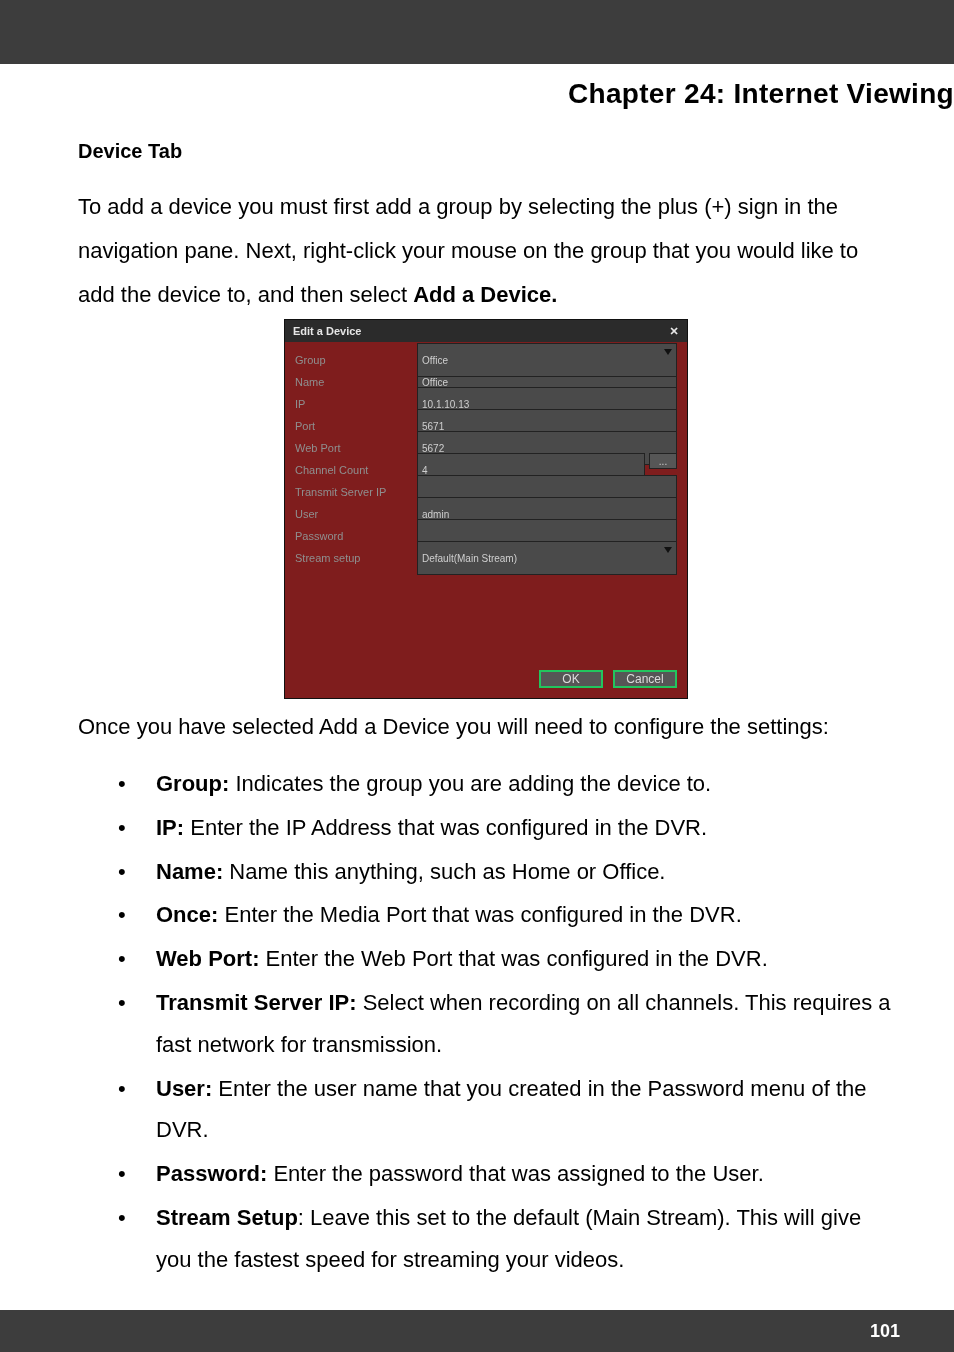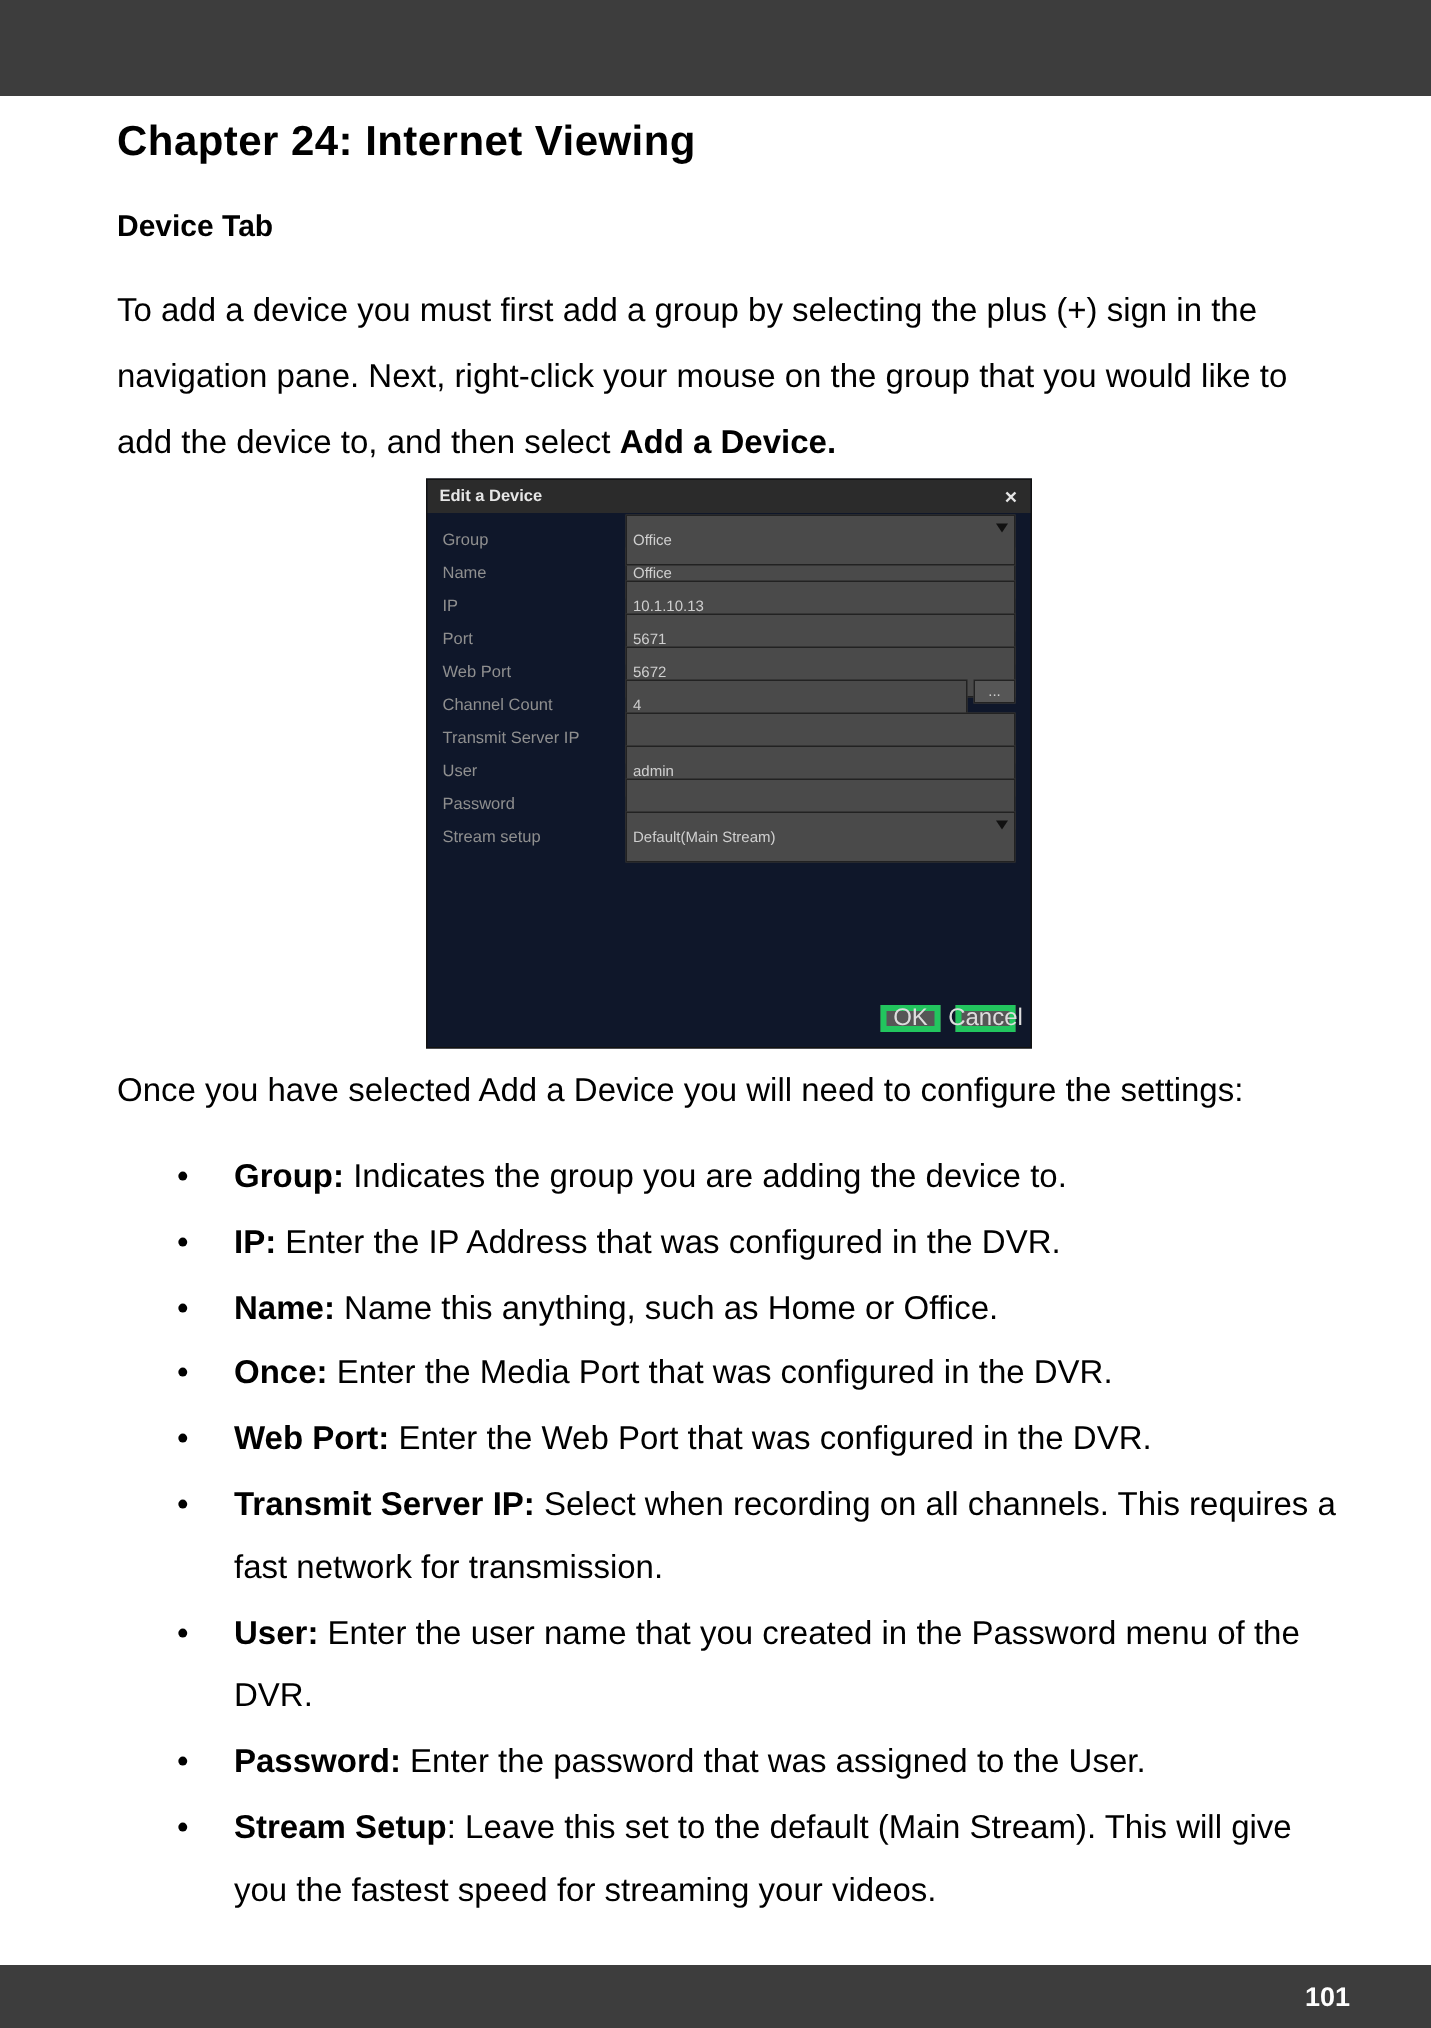--- a/index.html
+++ b/index.html
@@ -10,32 +10,33 @@
     width: 100%;
     height: 64px;
     background: #3d3d3d;
   }
   .chapter-title {
     padding: 14px 0 0 78px;
     font-size: 28px;
     font-weight: bold;
     color: #000;
     letter-spacing: 0.3px;
+    text-align: right;
   }
 
   .content { padding: 30px 60px 0 78px; color: #000; font-size: 22px; }
 
   .section-head { font-size: 20px; font-weight: bold; margin-bottom: 22px; }
   .para { line-height: 2.0; font-size: 22px; margin-bottom: 2px; }
   .bold { font-weight: bold; }
 
   .dialog-wrap { display:flex; justify-content:center; margin: 0 0 4px 0; }
   .dialog {
     width: 404px;
-    background: #0f172a;
+    background: #7f1d1d;
     color: #a0a0a0;
     font-family: Arial, sans-serif;
     font-size: 11px;
     border: 1px solid #111;
   }
   .dialog-header {
     display:flex; align-items:center; justify-content:space-between;
     background: #2b2b2b;
     padding: 4px 6px 4px 8px;
     font-weight: bold;
@@ -57,22 +58,22 @@
   }
   .row .ccwrap { display:flex; gap:4px; flex:1; }
   .row .ccwrap .field { flex:1; }
   .row .ccwrap .btn-ellipsis {
     width:28px; height:16px; background:#565656; border:1px solid #222; color:#cfcfcf;
     display:flex; align-items:center; justify-content:center; font-size:10px;
   }
   .dialog-gap { height: 90px; }
   .dialog-footer { display:flex; justify-content:flex-end; gap:10px; padding: 6px 10px 10px 10px; }
   .dialog-footer .btn {
-    width:40px; height:18px; background:#565656; border:4px solid #22c55e; color:#ddd;
-    display:flex; align-items:center; justify-content:center; font-size:16px;
+    width:64px; height:18px; background:#565656; border:2px solid #22c55e; color:#ddd;
+    display:flex; align-items:center; justify-content:center; font-size:12px;
   }
 
   .para2 { line-height:2.0; font-size:22px; margin-top: 6px; }
 
   ul.list { list-style: none; padding-left: 40px; margin-top: 14px; }
   ul.list li { position:relative; padding-left: 38px; line-height:1.9; font-size:22px; margin-bottom: 2px; }
   ul.list li::before {
     content:"•";
     position:absolute; left:0; top:0;
     font-size:22px; color:#000;

